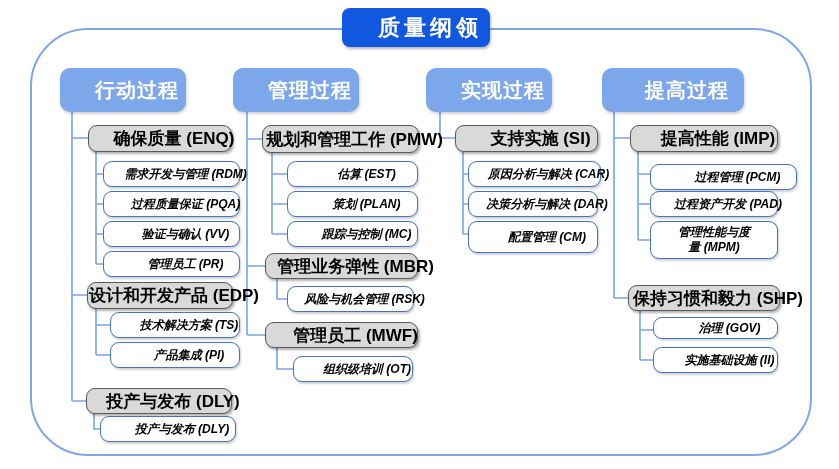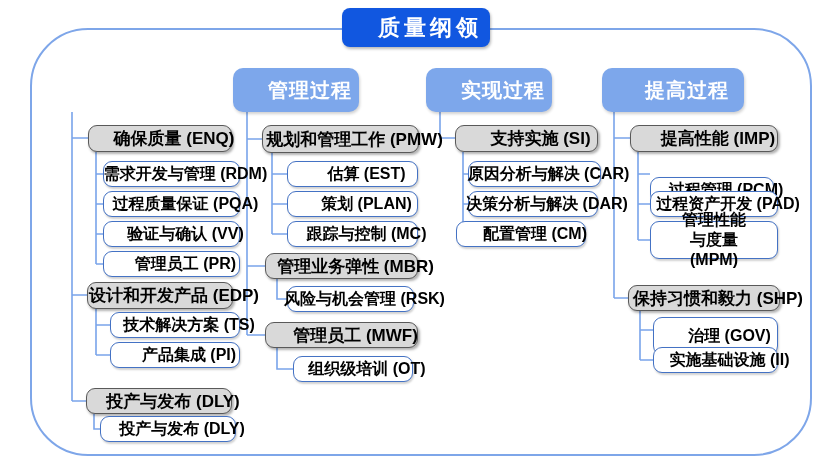--- a/index.html
+++ b/index.html
@@ -26,41 +26,43 @@
     font-size:20px; font-weight:bold; letter-spacing:1px;
     box-shadow:1px 2px 3px rgba(0,0,0,0.18);
   }
   .g {
     background:#d9d9d9; border:1.5px solid #595959; border-radius:9px;
     font-size:17px; font-weight:bold; white-space:nowrap;
     box-shadow:1.5px 2px 2.5px rgba(0,0,0,0.3);
   }
   .w {
     background:#ffffff; border:1.5px solid #4472c4; border-radius:9px;
-    font-size:16px; font-weight:bold; white-space:nowrap;
+    font-size:12px; font-weight:bold; white-space:nowrap;
     box-shadow:1px 1.5px 2px rgba(0,0,0,0.18);
+    font-style:italic;
   }
   .w.wrap { white-space:normal; line-height:1.25; padding:0 25px; }
 </style>
 </head>
 <body>
 
 <div class="stage">
 
   <div class="frame"></div>
 
   <svg class="connectors" viewBox="0 0 839 469" fill="none" stroke="#79a4ea" stroke-width="1.6">
     <path d="M72,112 V401 M72,138 H88 M72,295 H87 M72,401 H86 M96,152 V264 M96,174 H103 M96,204 H103 M96,234 H103 M96,264 H103 M96,309 V355 M96,325 H110 M96,355 H110 M94,414 V429 H100"></path>
     <path d="M247,112 V335 M247,139 H262 M247,266 H265 M247,335 H265 M272,153 V234 M272,174 H287 M272,204 H287 M272,234 H287 M277,279 V299 H287 M277,348 V369 H293"></path>
     <path d="M440,112 V138 H455 M463,152 V234 M463,174 H468 M463,204 H468 M463,234 H468"></path>
     <path d="M614,112 V298 M614,138 H630 M614,298 H628 M638,152 V240 M638,174 H650 M638,204 H650 M638,240 H650 M640,311 V360 M640,330 H653 M640,360 H653"></path>
   </svg>
 
   <div class="node title" style="left:342px;top:8px;width:148px;height:39px">质量纲领</div>
 
+  <div class="node hdr" style="left:60px;top:68px;width:126px;height:44px">行动过程</div>
   <div class="node hdr" style="left:233px;top:68px;width:126px;height:44px">管理过程</div>
   <div class="node hdr" style="left:426px;top:68px;width:126px;height:44px">实现过程</div>
   <div class="node hdr" style="left:602px;top:68px;width:142px;height:44px">提高过程</div>
 
   <div class="node g" style="left:88px;top:125px;width:144px;height:27px">确保质量 (ENQ)</div>
   <div class="node w" style="left:103px;top:161px;width:137px;height:26px">需求开发与管理 (RDM)</div>
   <div class="node w" style="left:103px;top:191px;width:137px;height:26px">过程质量保证 (PQA)</div>
   <div class="node w" style="left:103px;top:221px;width:137px;height:26px">验证与确认 (VV)</div>
   <div class="node w" style="left:103px;top:251px;width:137px;height:26px">管理员工 (PR)</div>
 
@@ -78,24 +80,24 @@
 
   <div class="node g" style="left:265px;top:253px;width:153px;height:26px">管理业务弹性 (MBR)</div>
   <div class="node w" style="left:287px;top:286px;width:127px;height:26px">风险与机会管理 (RSK)</div>
 
   <div class="node g" style="left:265px;top:322px;width:153px;height:26px">管理员工 (MWF)</div>
   <div class="node w" style="left:293px;top:356px;width:120px;height:26px">组织级培训 (OT)</div>
 
   <div class="node g" style="left:455px;top:125px;width:143px;height:27px">支持实施 (SI)</div>
   <div class="node w" style="left:468px;top:161px;width:133px;height:26px">原因分析与解决 (CAR)</div>
   <div class="node w" style="left:468px;top:191px;width:130px;height:26px">决策分析与解决 (DAR)</div>
-  <div class="node w" style="left:456px;top:221px;width:130px;height:26px">配置管理 (CM)</div>
+  <div class="node w" style="left:468px;top:221px;width:130px;height:32px">配置管理 (CM)</div>
 
   <div class="node g" style="left:630px;top:125px;width:148px;height:27px">提高性能 (IMP)</div>
-  <div class="node w" style="left:650px;top:177px;width:124px;height:26px">过程管理 (PCM)</div>
+  <div class="node w" style="left:650px;top:164px;width:147px;height:26px">过程管理 (PCM)</div>
   <div class="node w" style="left:650px;top:191px;width:128px;height:26px">过程资产开发 (PAD)</div>
   <div class="node w wrap" style="left:650px;top:221px;width:128px;height:38px">管理性能与度量 (MPM)</div>
 
   <div class="node g" style="left:628px;top:285px;width:152px;height:26px">保持习惯和毅力 (SHP)</div>
-  <div class="node w" style="left:653px;top:317px;width:125px;height:38px">治理 (GOV)</div>
+  <div class="node w" style="left:653px;top:317px;width:125px;height:22px">治理 (GOV)</div>
   <div class="node w" style="left:653px;top:347px;width:125px;height:26px">实施基础设施 (II)</div>
 
 </div>
 
 </body></html>

